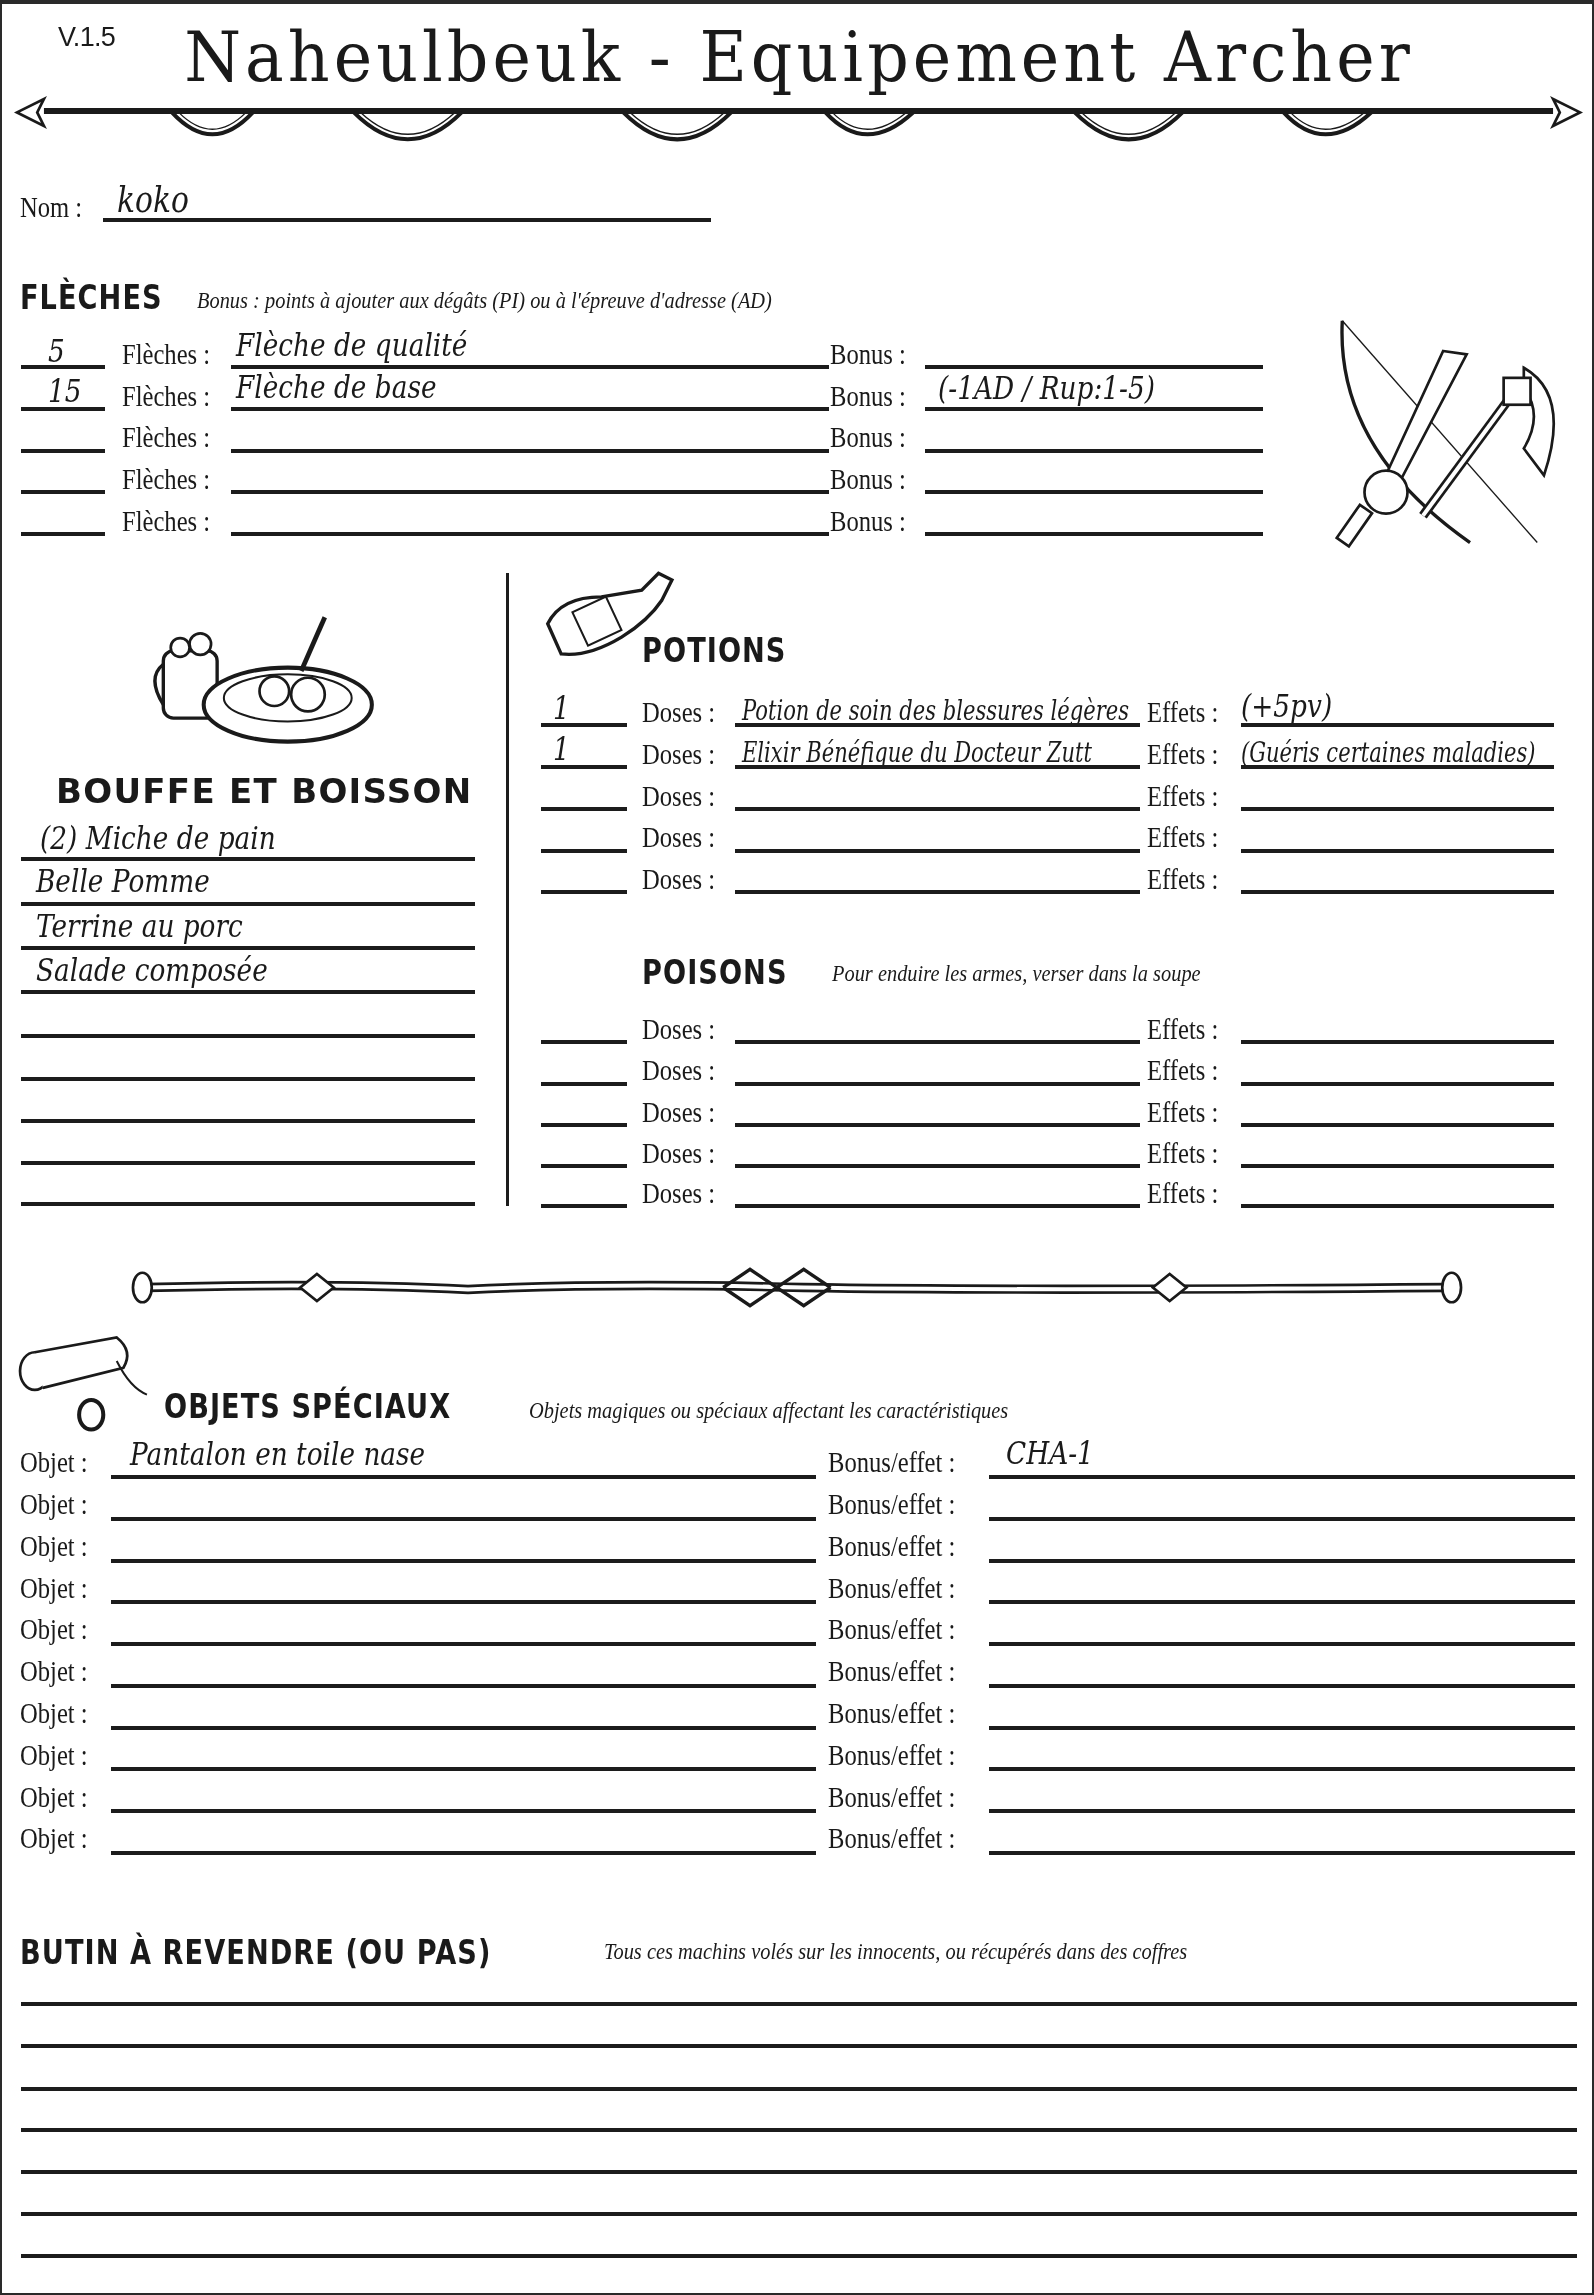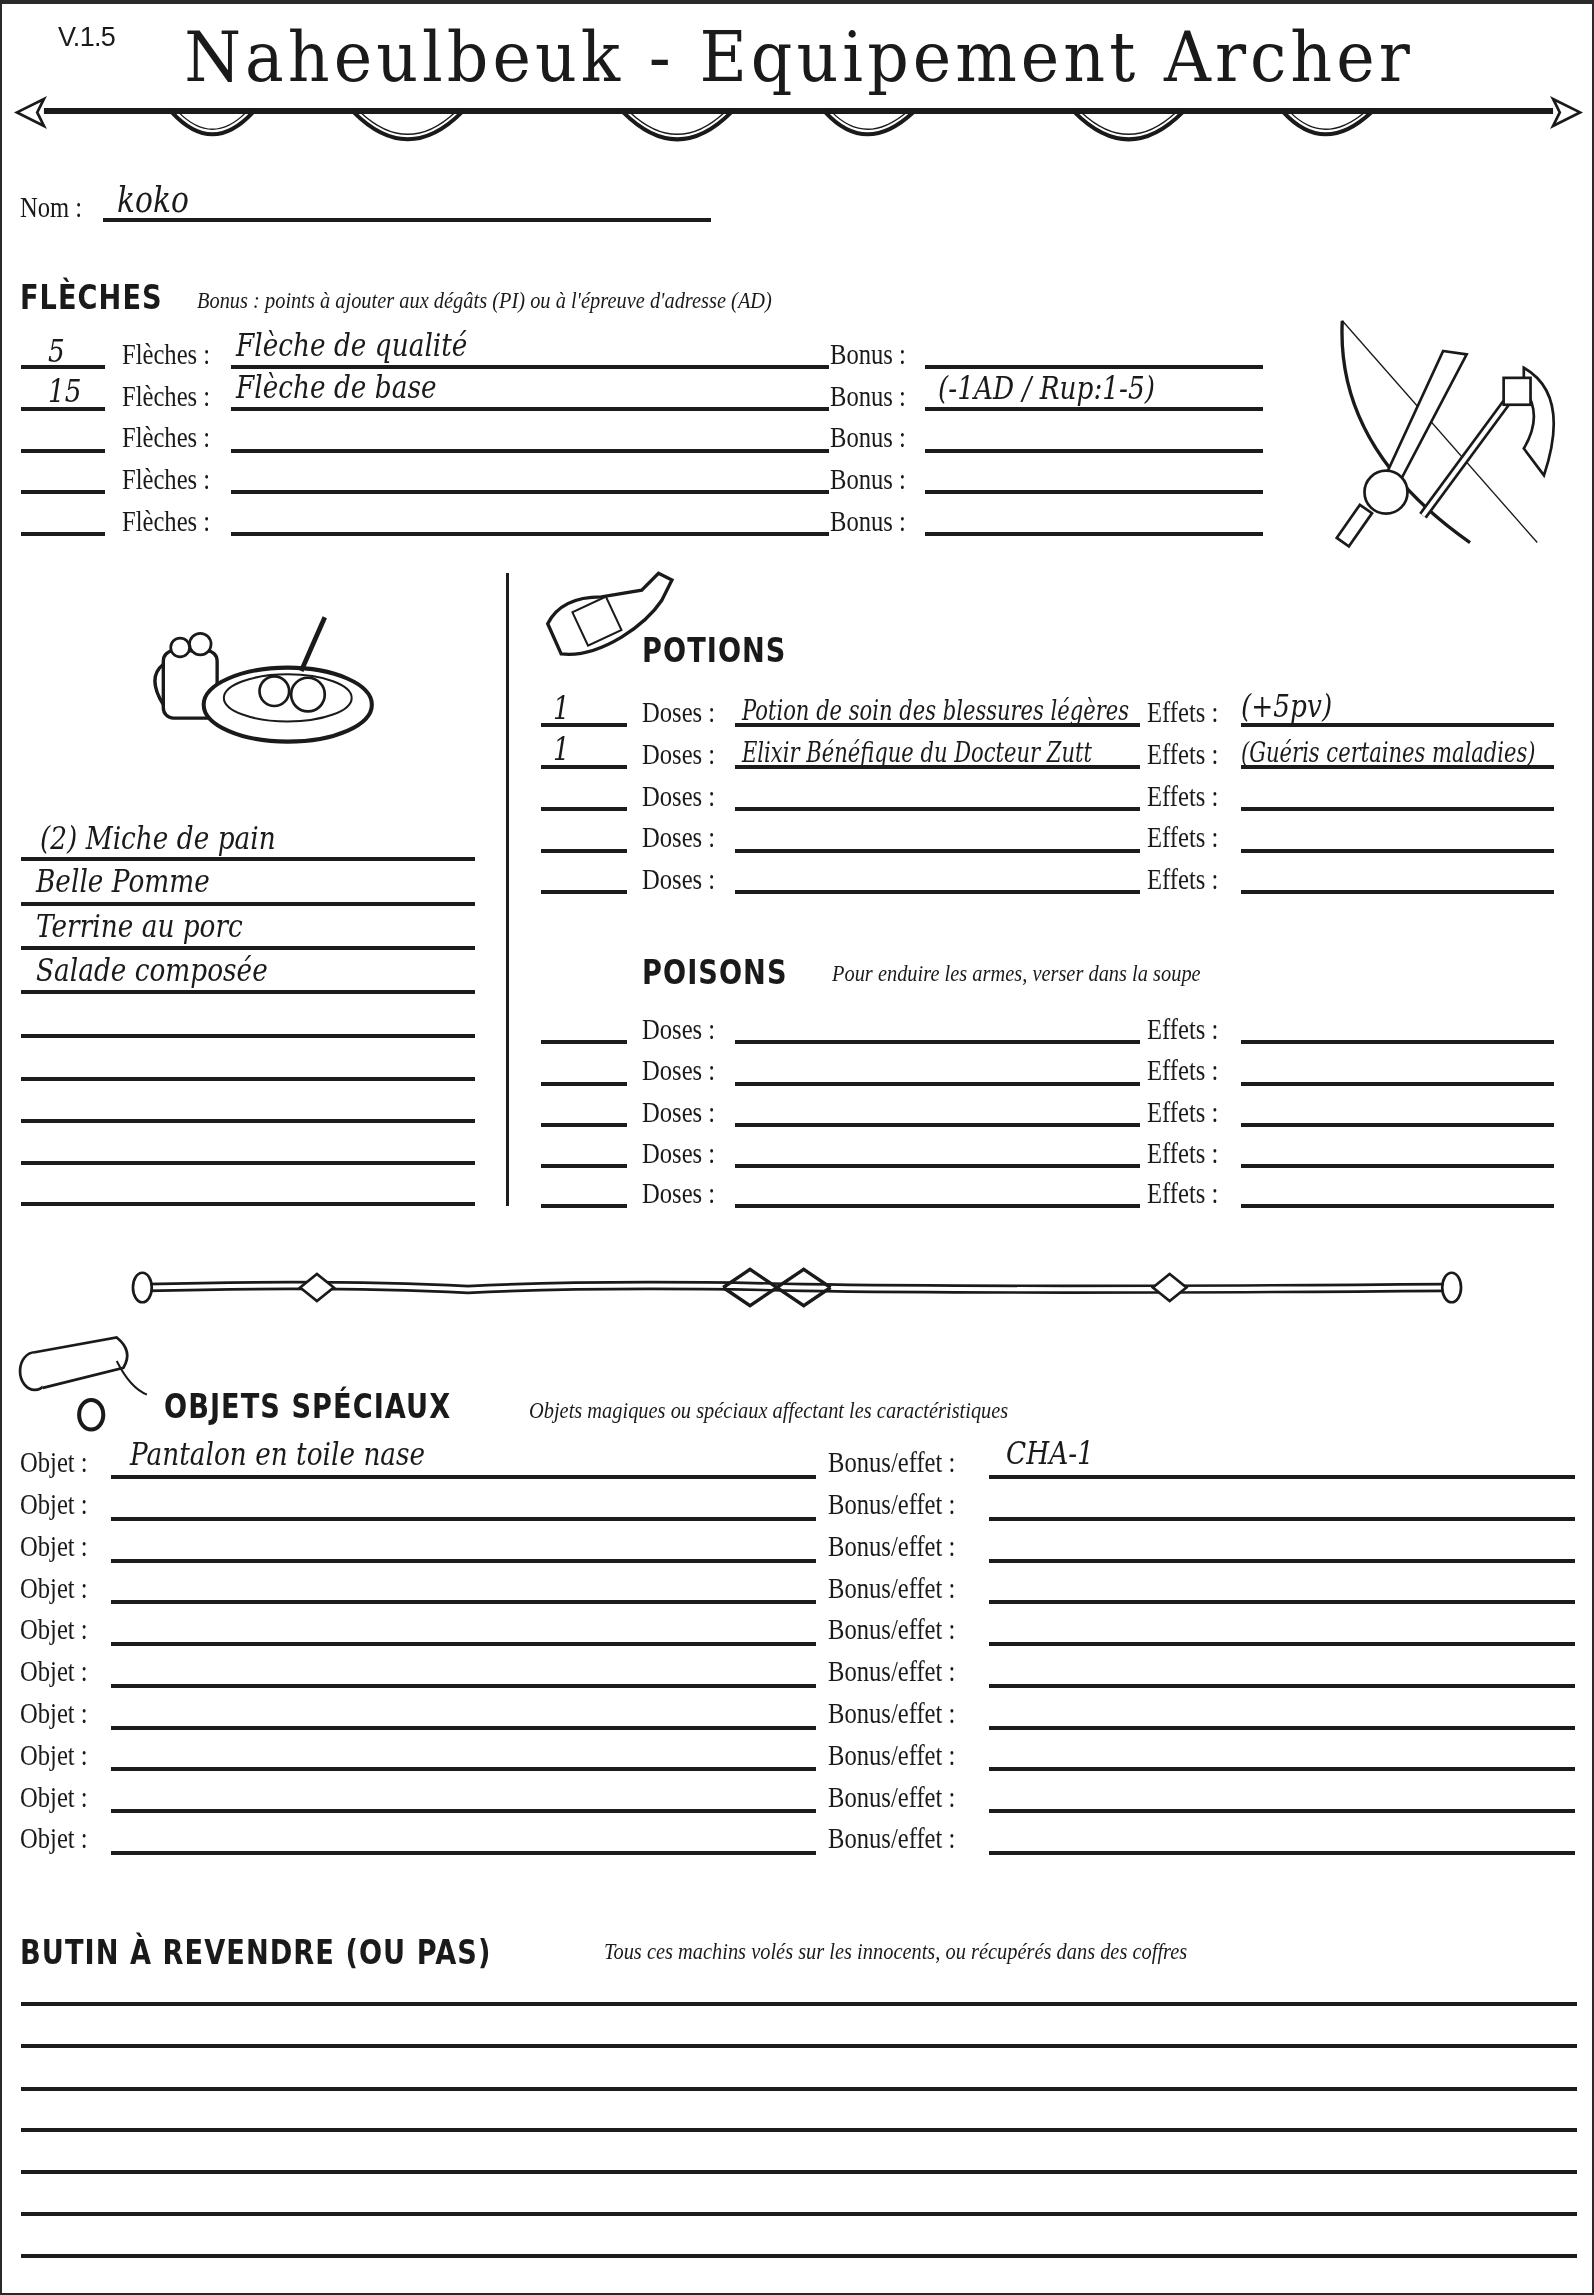--- a/index.html
+++ b/index.html
@@ -103,20 +103,21 @@
     <rect x="30" y="80" width="80" height="100" rx="15" fill="#fff" stroke="#1a1a1a" stroke-width="5"></rect>
     <path d="M30,100 Q5,120 30,160" fill="none" stroke="#1a1a1a" stroke-width="5"></path>
     <circle cx="55" cy="75" r="14" fill="#fff" stroke="#1a1a1a" stroke-width="4"></circle>
     <circle cx="85" cy="70" r="16" fill="#fff" stroke="#1a1a1a" stroke-width="4"></circle>
     <ellipse cx="215" cy="160" rx="125" ry="55" fill="#fff" stroke="#1a1a1a" stroke-width="6"></ellipse>
     <ellipse cx="215" cy="150" rx="95" ry="35" fill="#fff" stroke="#1a1a1a" stroke-width="3"></ellipse>
     <circle cx="195" cy="140" r="22" fill="#fff" stroke="#1a1a1a" stroke-width="4"></circle>
     <circle cx="245" cy="145" r="25" fill="#fff" stroke="#1a1a1a" stroke-width="4"></circle>
     <line x1="235" y1="110" x2="270" y2="30" stroke="#1a1a1a" stroke-width="7"></line>
   </svg>
+  <div class="hd" style="left:54px;top:767px;">BOUFFE ET BOISSON</div>
 
   <div class="hand" style="left:38px;top:816px;">(2) Miche de pain</div>
   <div class="rule" style="left:19px;top:853px;width:454px;"></div>
   <div class="hand" style="left:34px;top:859px;">Belle Pomme</div>
   <div class="rule" style="left:19px;top:898px;width:454px;"></div>
   <div class="hand" style="left:34px;top:904px;">Terrine au porc</div>
   <div class="rule" style="left:19px;top:942px;width:454px;"></div>
   <div class="hand" style="left:34px;top:948px;">Salade composée</div>
   <div class="rule" style="left:19px;top:986px;width:454px;"></div>
   <div class="rule" style="left:19px;top:1030px;width:454px;"></div>

